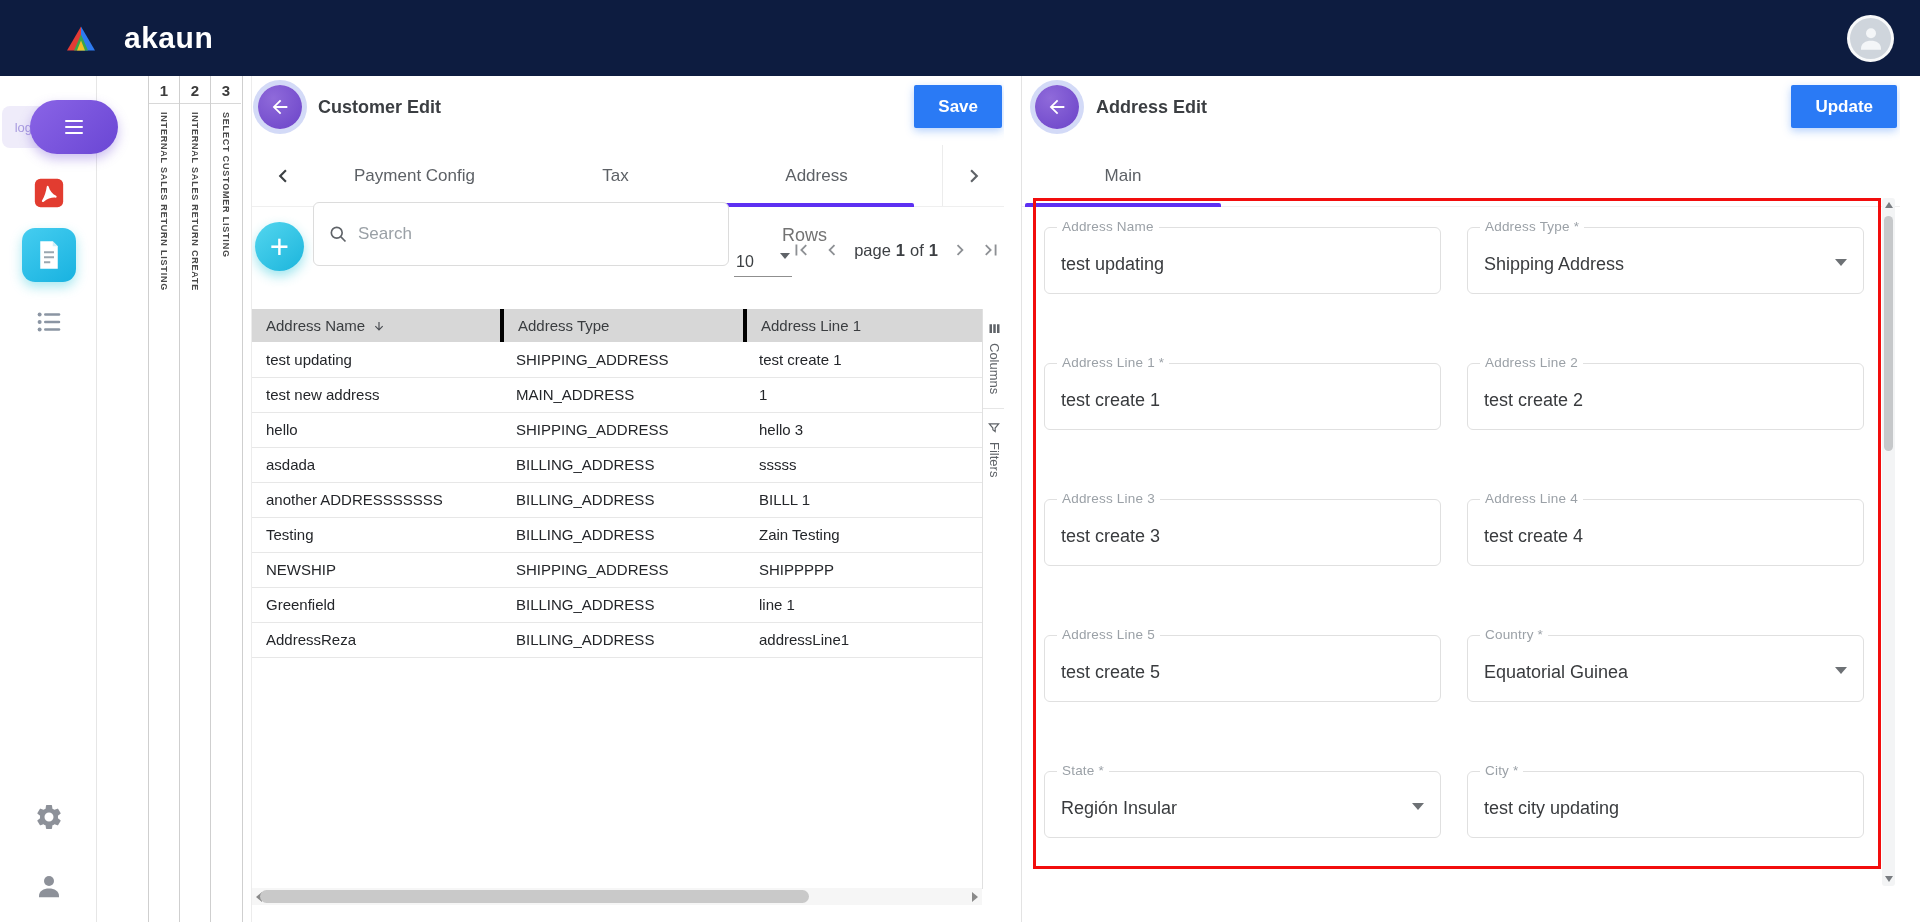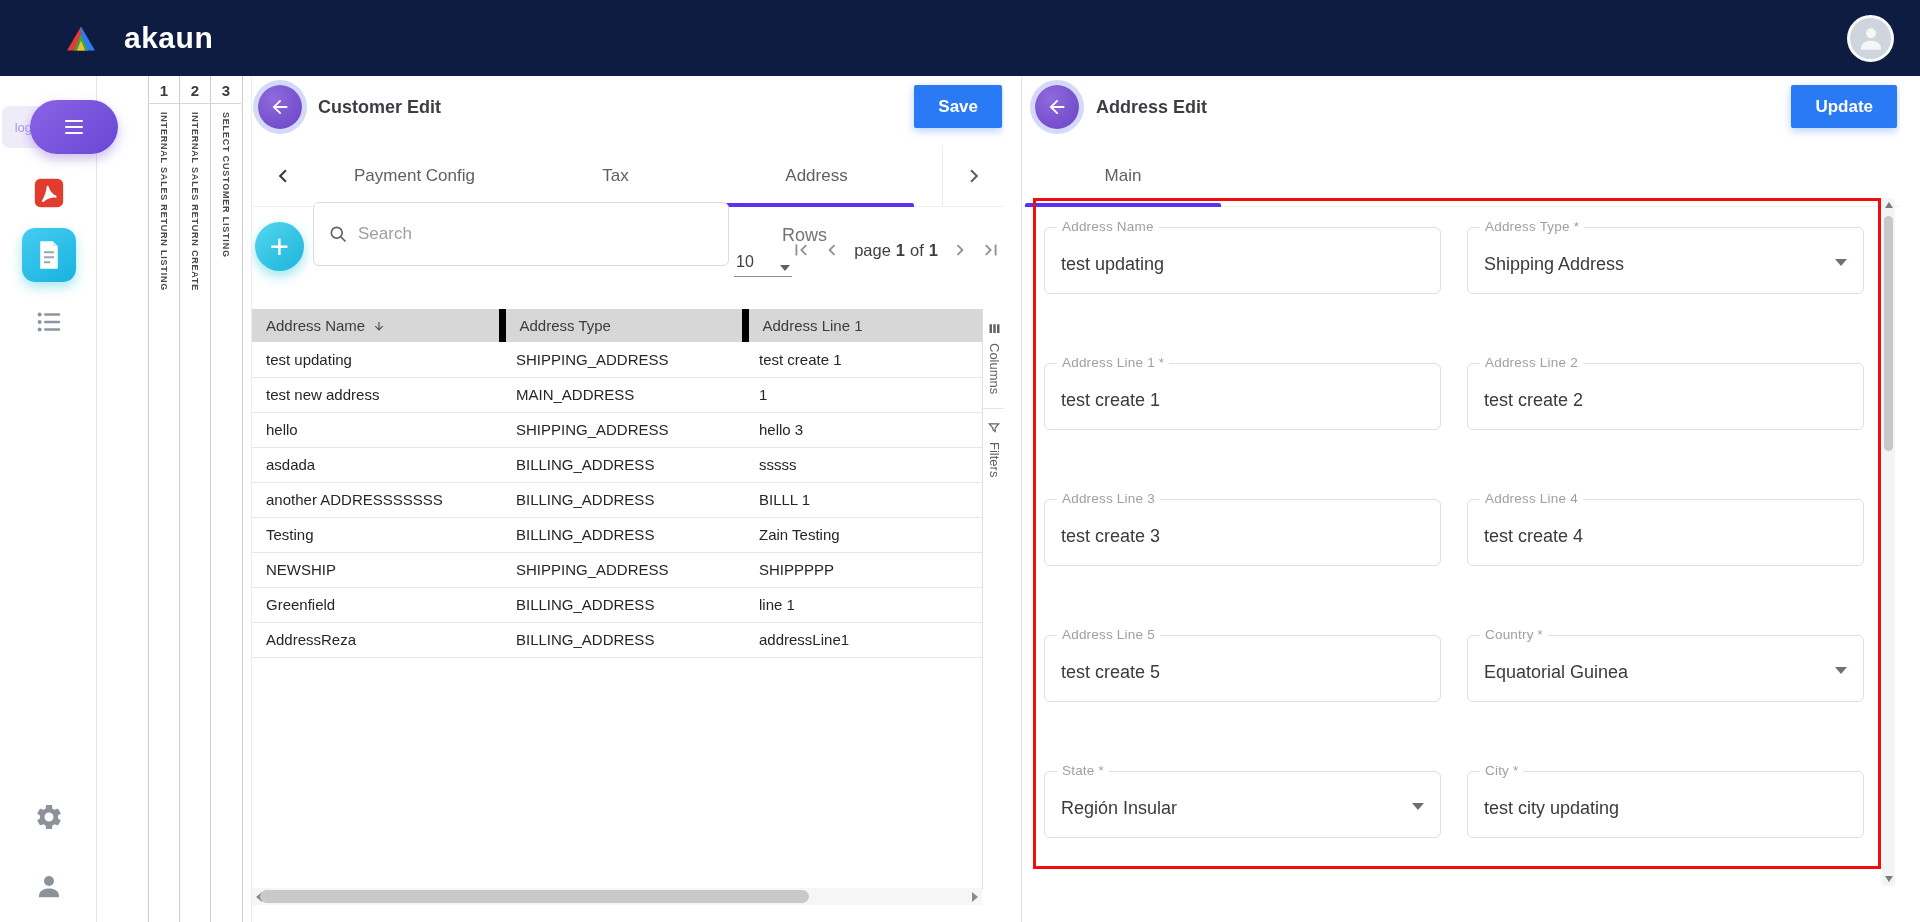--- a/index.html
+++ b/index.html
@@ -83,36 +83,36 @@
     border-radius:50%; background:linear-gradient(140deg,#53d6ef,#1cb5dc); color:#fff;
     font-size:33px; font-weight:400; line-height:0; box-shadow:0 5px 12px rgba(38,198,218,.45);
     cursor:pointer; }
   .search-box { position:absolute; left:61px; top:126px; width:416px; height:64px;
     border:1px solid #dcdcdc; border-radius:6px; display:flex; align-items:center;
     padding:0 14px; gap:10px; background:#fff; }
   .search-input { border:none; outline:none; flex:1; font-size:17px; color:#333; font-family:inherit; }
   .search-input::placeholder { color:#9aa0a6; }
   .rows-ctl { position:absolute; left:482px; top:149px; width:66px; cursor:pointer; }
   .rows-label { font-size:18px; color:#737373;margin-left:48px; }
-  .rows-value-row { width:58px; display:flex; align-items:flex-end; justify-content:space-between;
+  .rows-value-row { width:58px; display:flex; align-items:flex-start; justify-content:space-between;
     border-bottom:1px solid #8f8f8f; padding:7px 2px 5px 2px; font-size:16px; color:#3c4043; }
   .caret-down { width:0; height:0; border-left:5px solid transparent; border-right:5px solid transparent;
     border-top:6px solid #5f6368; }
   .pagination { position:absolute; right:0; top:158px; height:32px; display:flex;
     align-items:center; gap:9px; padding-right:2px; }
   .pg-btn { display:flex; align-items:center; cursor:pointer; }
   .pg-text { display:inline-flex; gap:5px; font-size:16.5px; color:#3c3f43; margin:0 2px; }
   .pg-text b { font-weight:700; }
 
   
   .table { position:absolute; top:233px; left:0; width:730px; border-collapse:collapse;
     table-layout:fixed; }
   .table th { background:#d7d7d7; height:33px; text-align:left; padding-left:14px;
     font-size:15px; font-weight:400; color:#3a3d40; cursor:pointer; }
-  .table th + th { border-left:7px solid #000000; }
+  .table th + th { border-left:4px solid #000000; }
   .table td { height:35px; border-bottom:1px solid #e7e7e7; padding-left:14px;
     font-size:15px; color:#24262a; white-space:nowrap; overflow:hidden; }
   .sort-ic { vertical-align:-2px; margin-left:7px; }
 
   .side-tools { position:absolute; left:730px; top:233px; width:23px; height:580px;
     border-left:1px solid #e0e0e0; }
   .side-tool { display:flex; flex-direction:column; align-items:center; gap:7px;
     padding:12px 0 14px 0; cursor:pointer; }
   .side-tool + .side-tool { border-top:1px solid #e6e6e6; }
   .vtext { writing-mode:vertical-rl; font-size:13px; color:#5f6368; }

